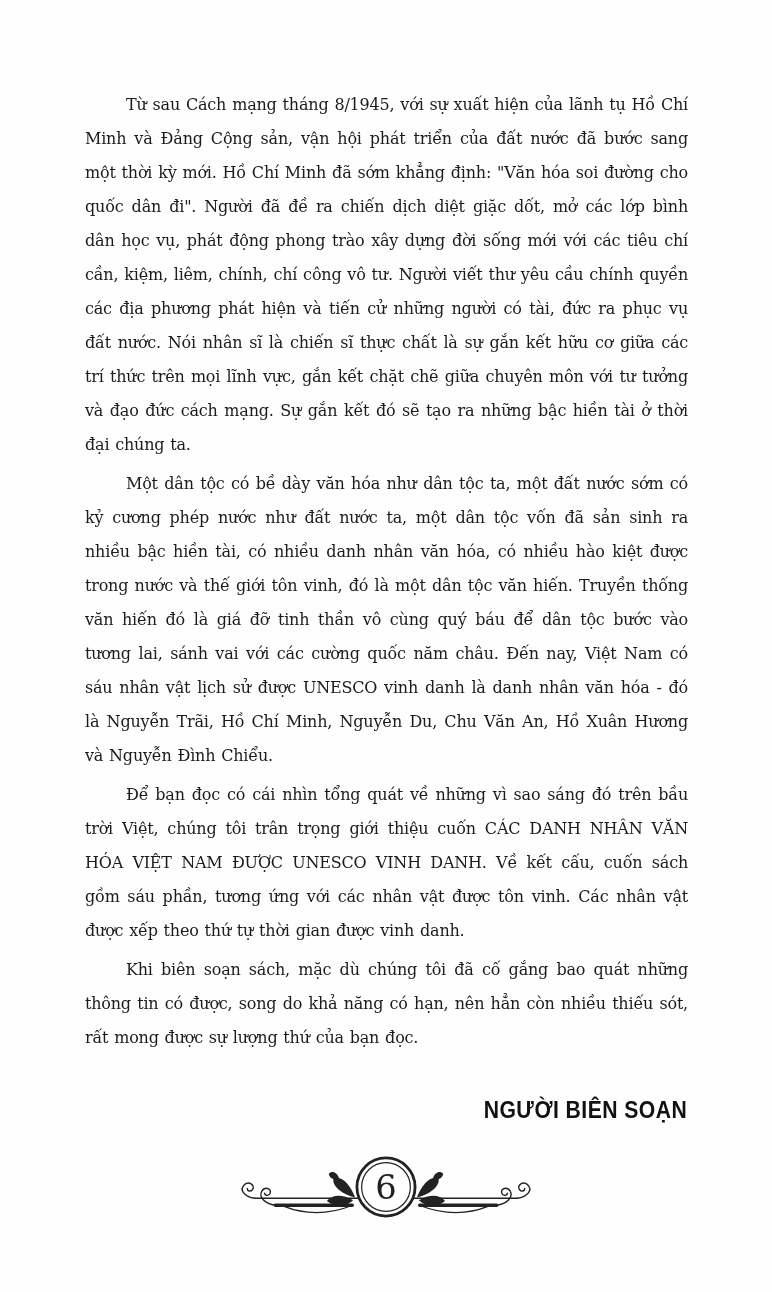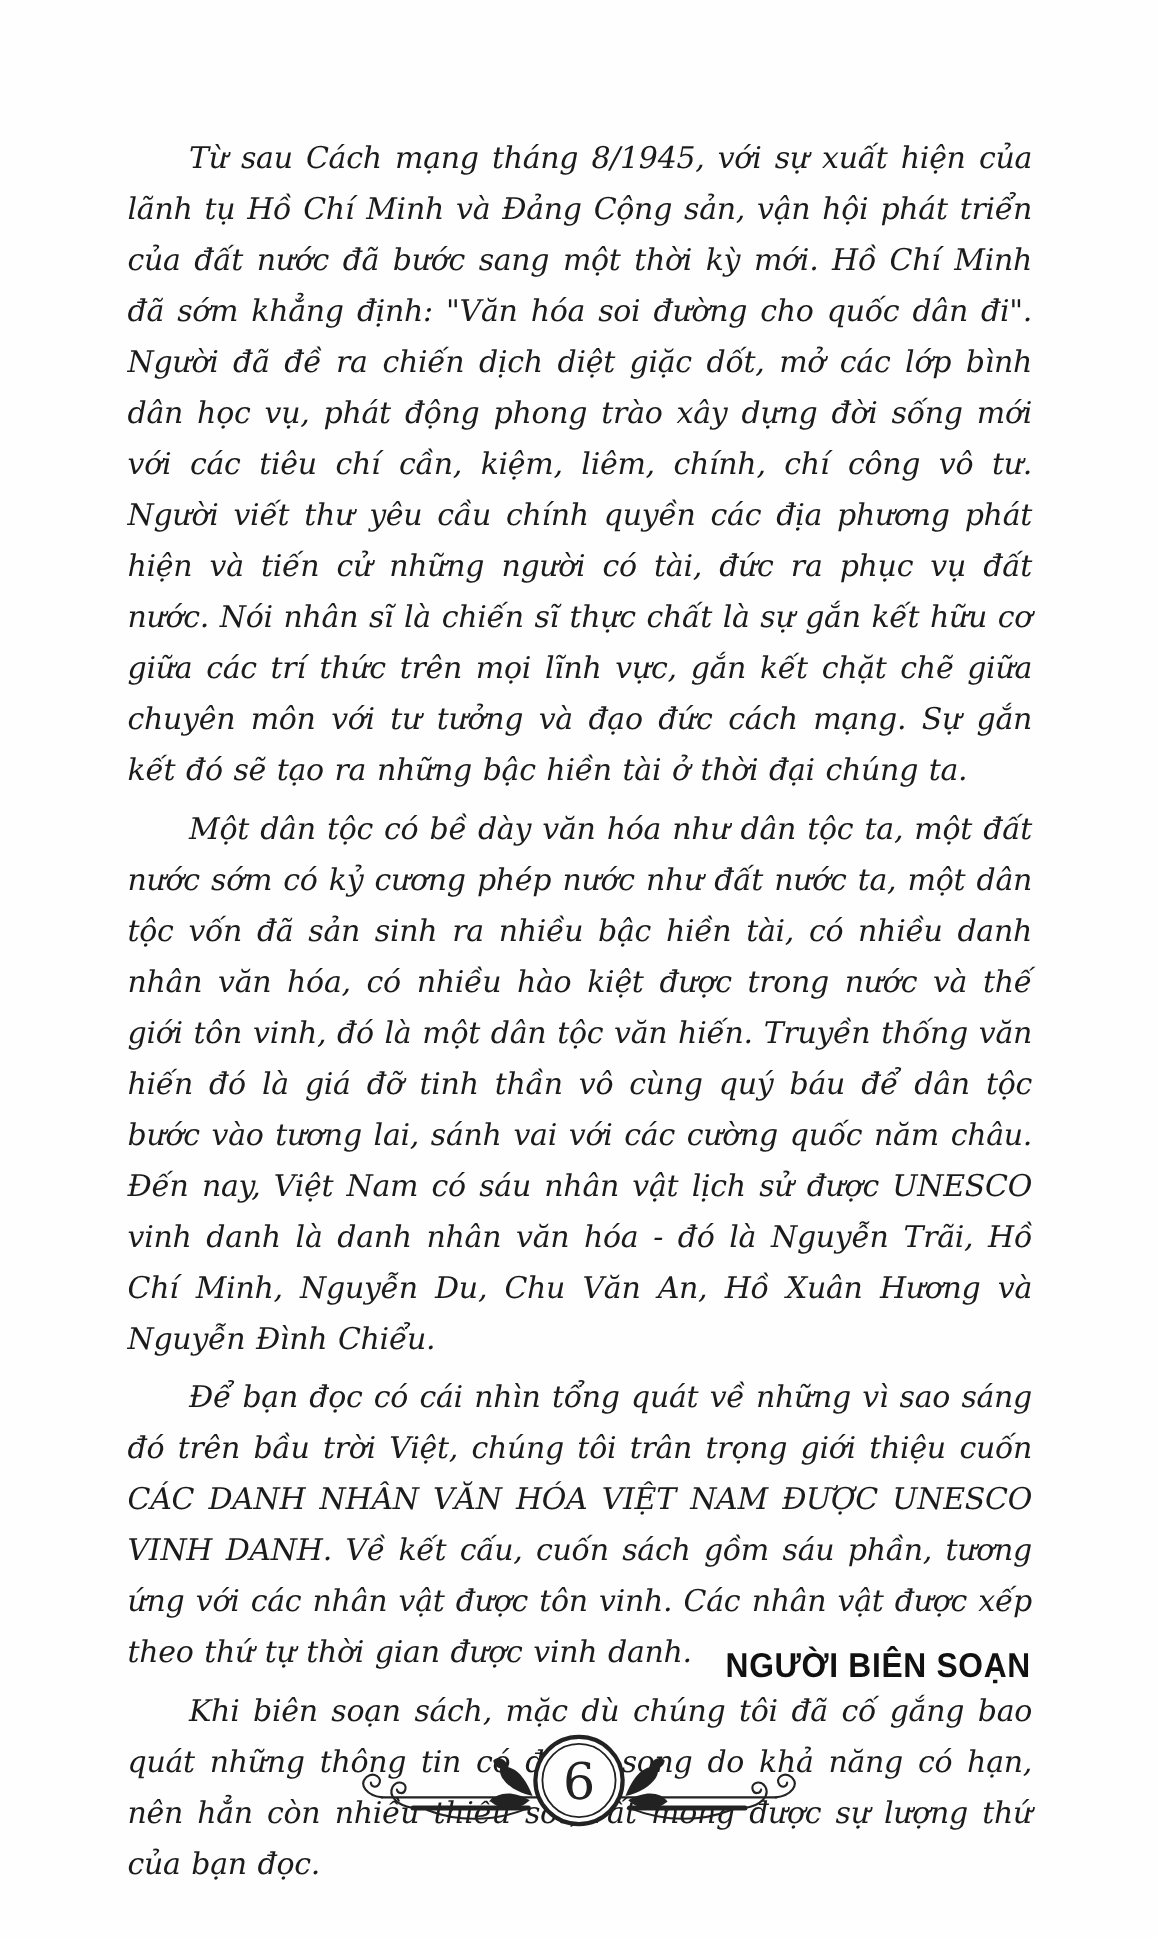--- a/index.html
+++ b/index.html
@@ -18,22 +18,21 @@
     color: #1b1b1b;
   }
   .text-block {
     position: absolute;
     top: 88px;
     left: 85px;
     width: 603px;
   }
   .text-block p {
     margin: 0 0 5px 0;
-    font-style: italic;
-    font-size: 20px;
+    font-size: 16px;
     line-height: 34px;
     text-align: justify;
     text-indent: 41px;
     letter-spacing: -0.2px;
     word-spacing: 1px;
   }
   .signature {
     position: absolute;
     top: 1097px;
     right: 85px;

